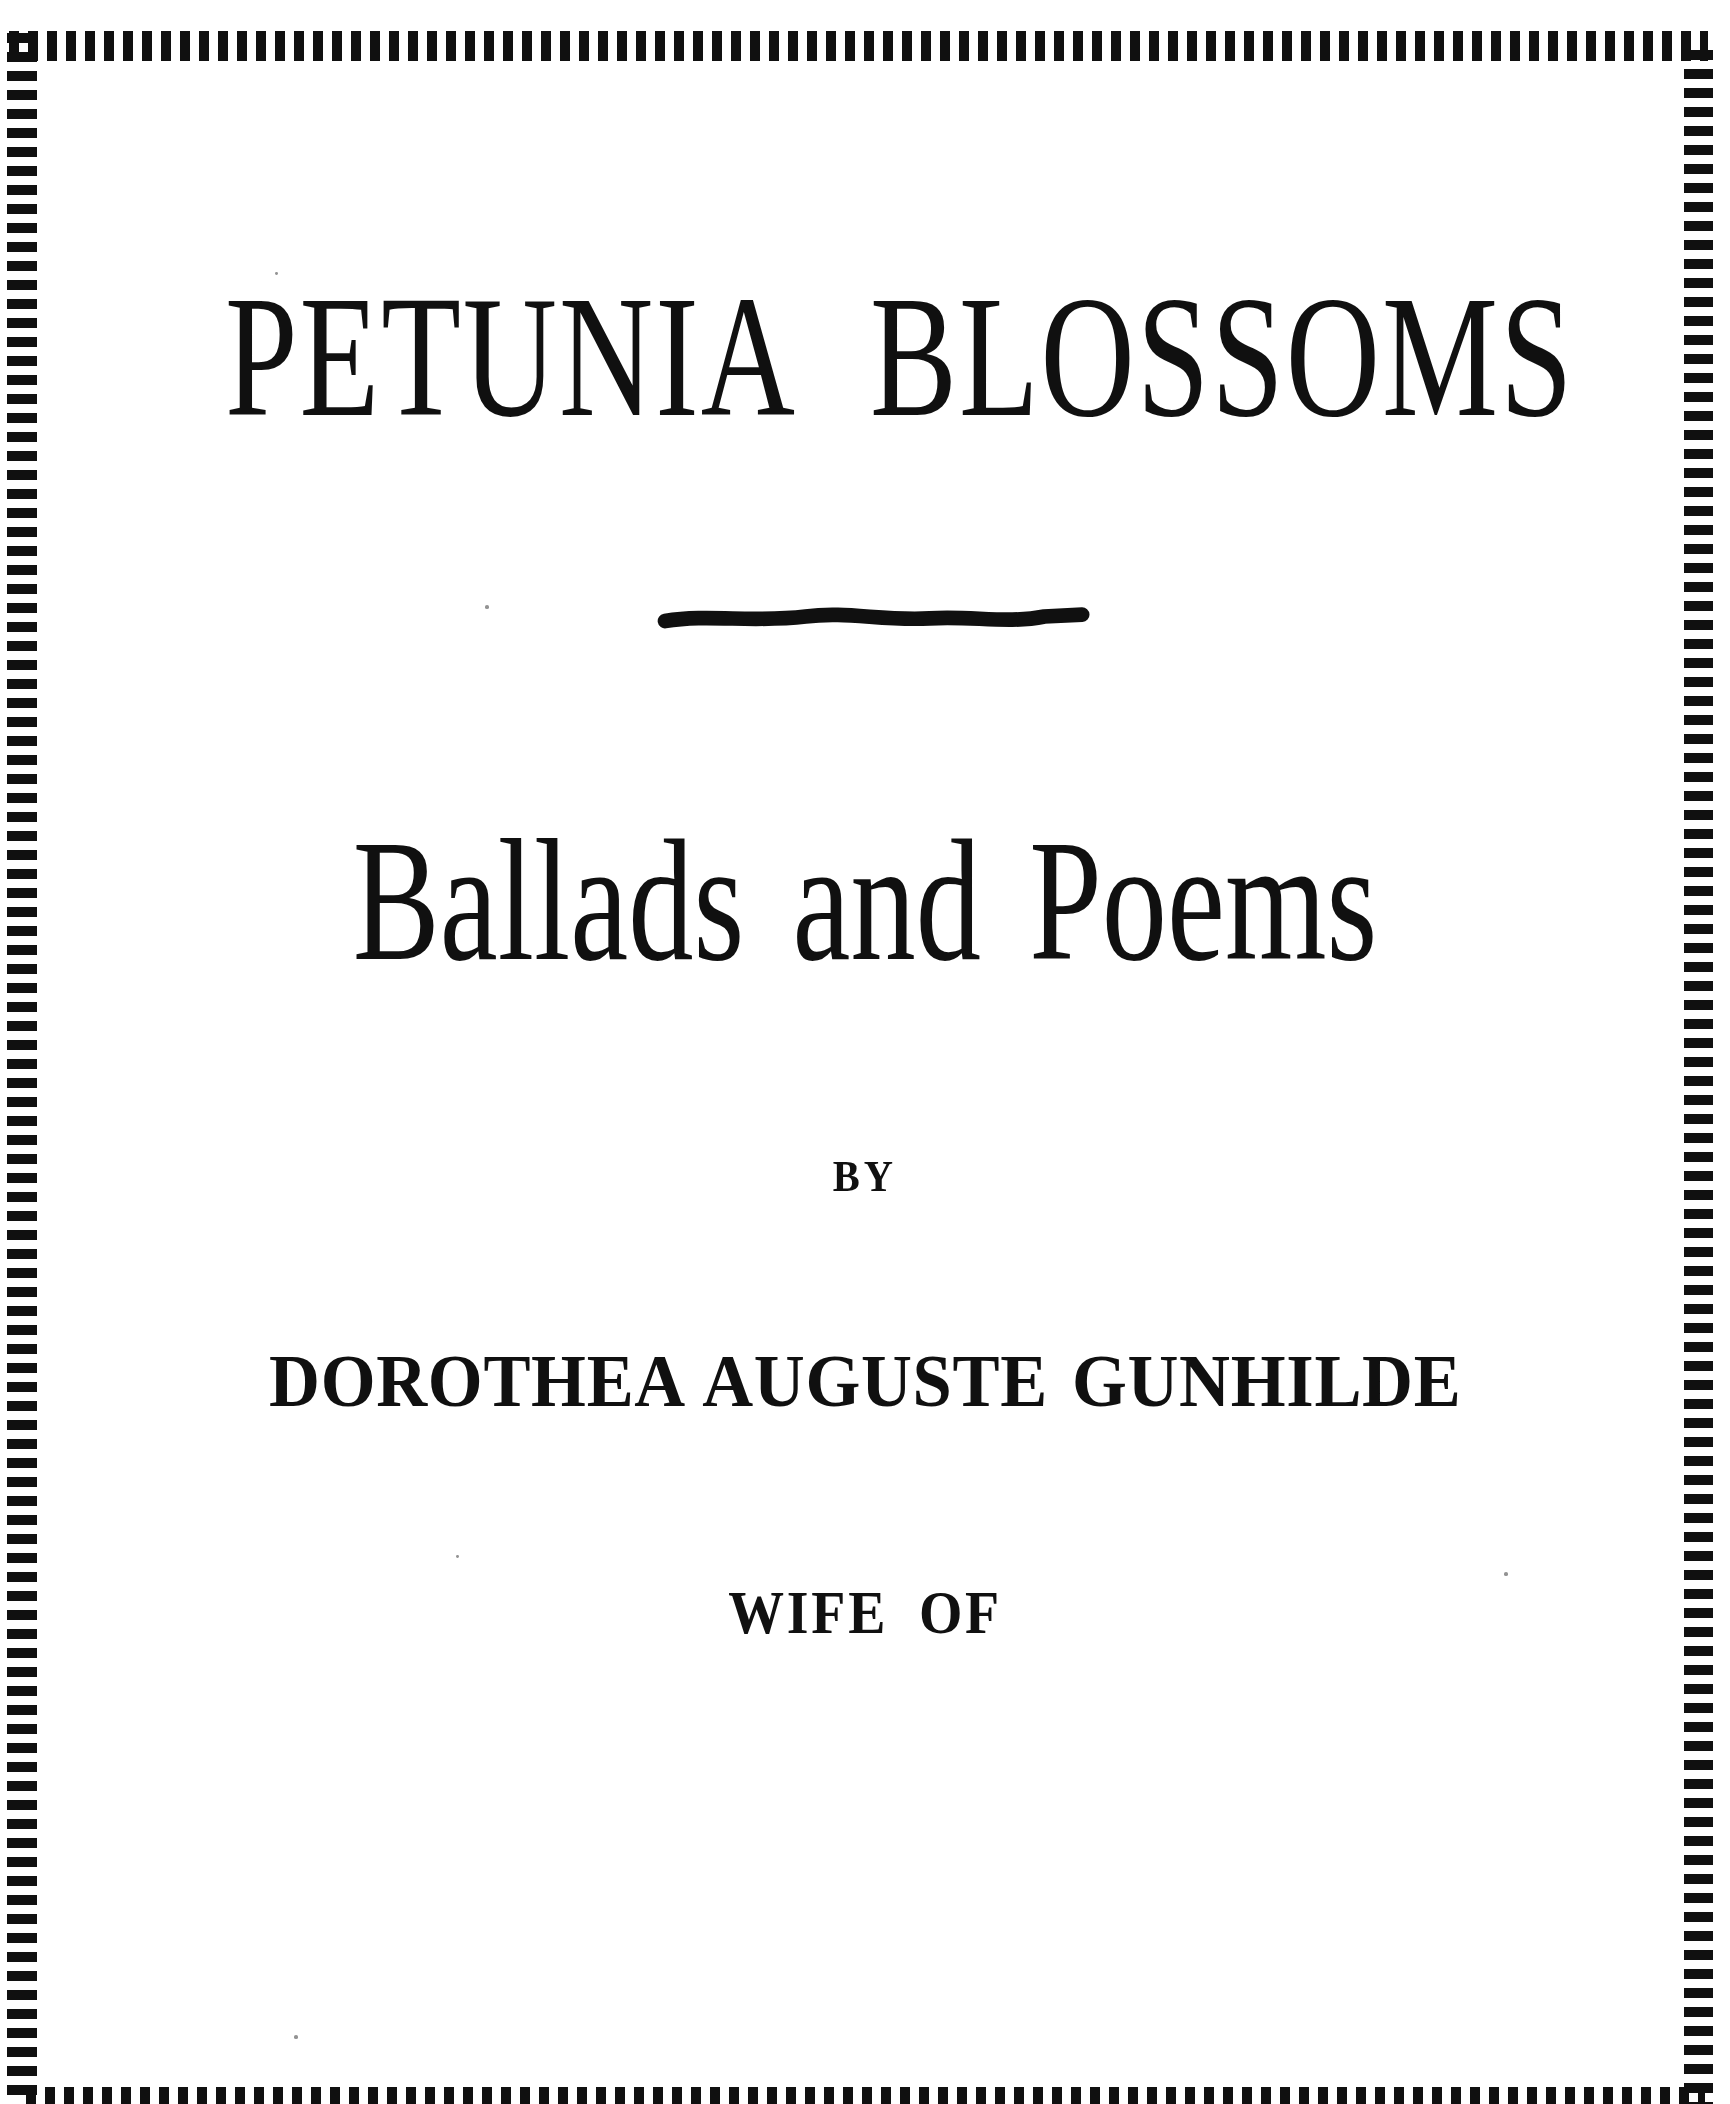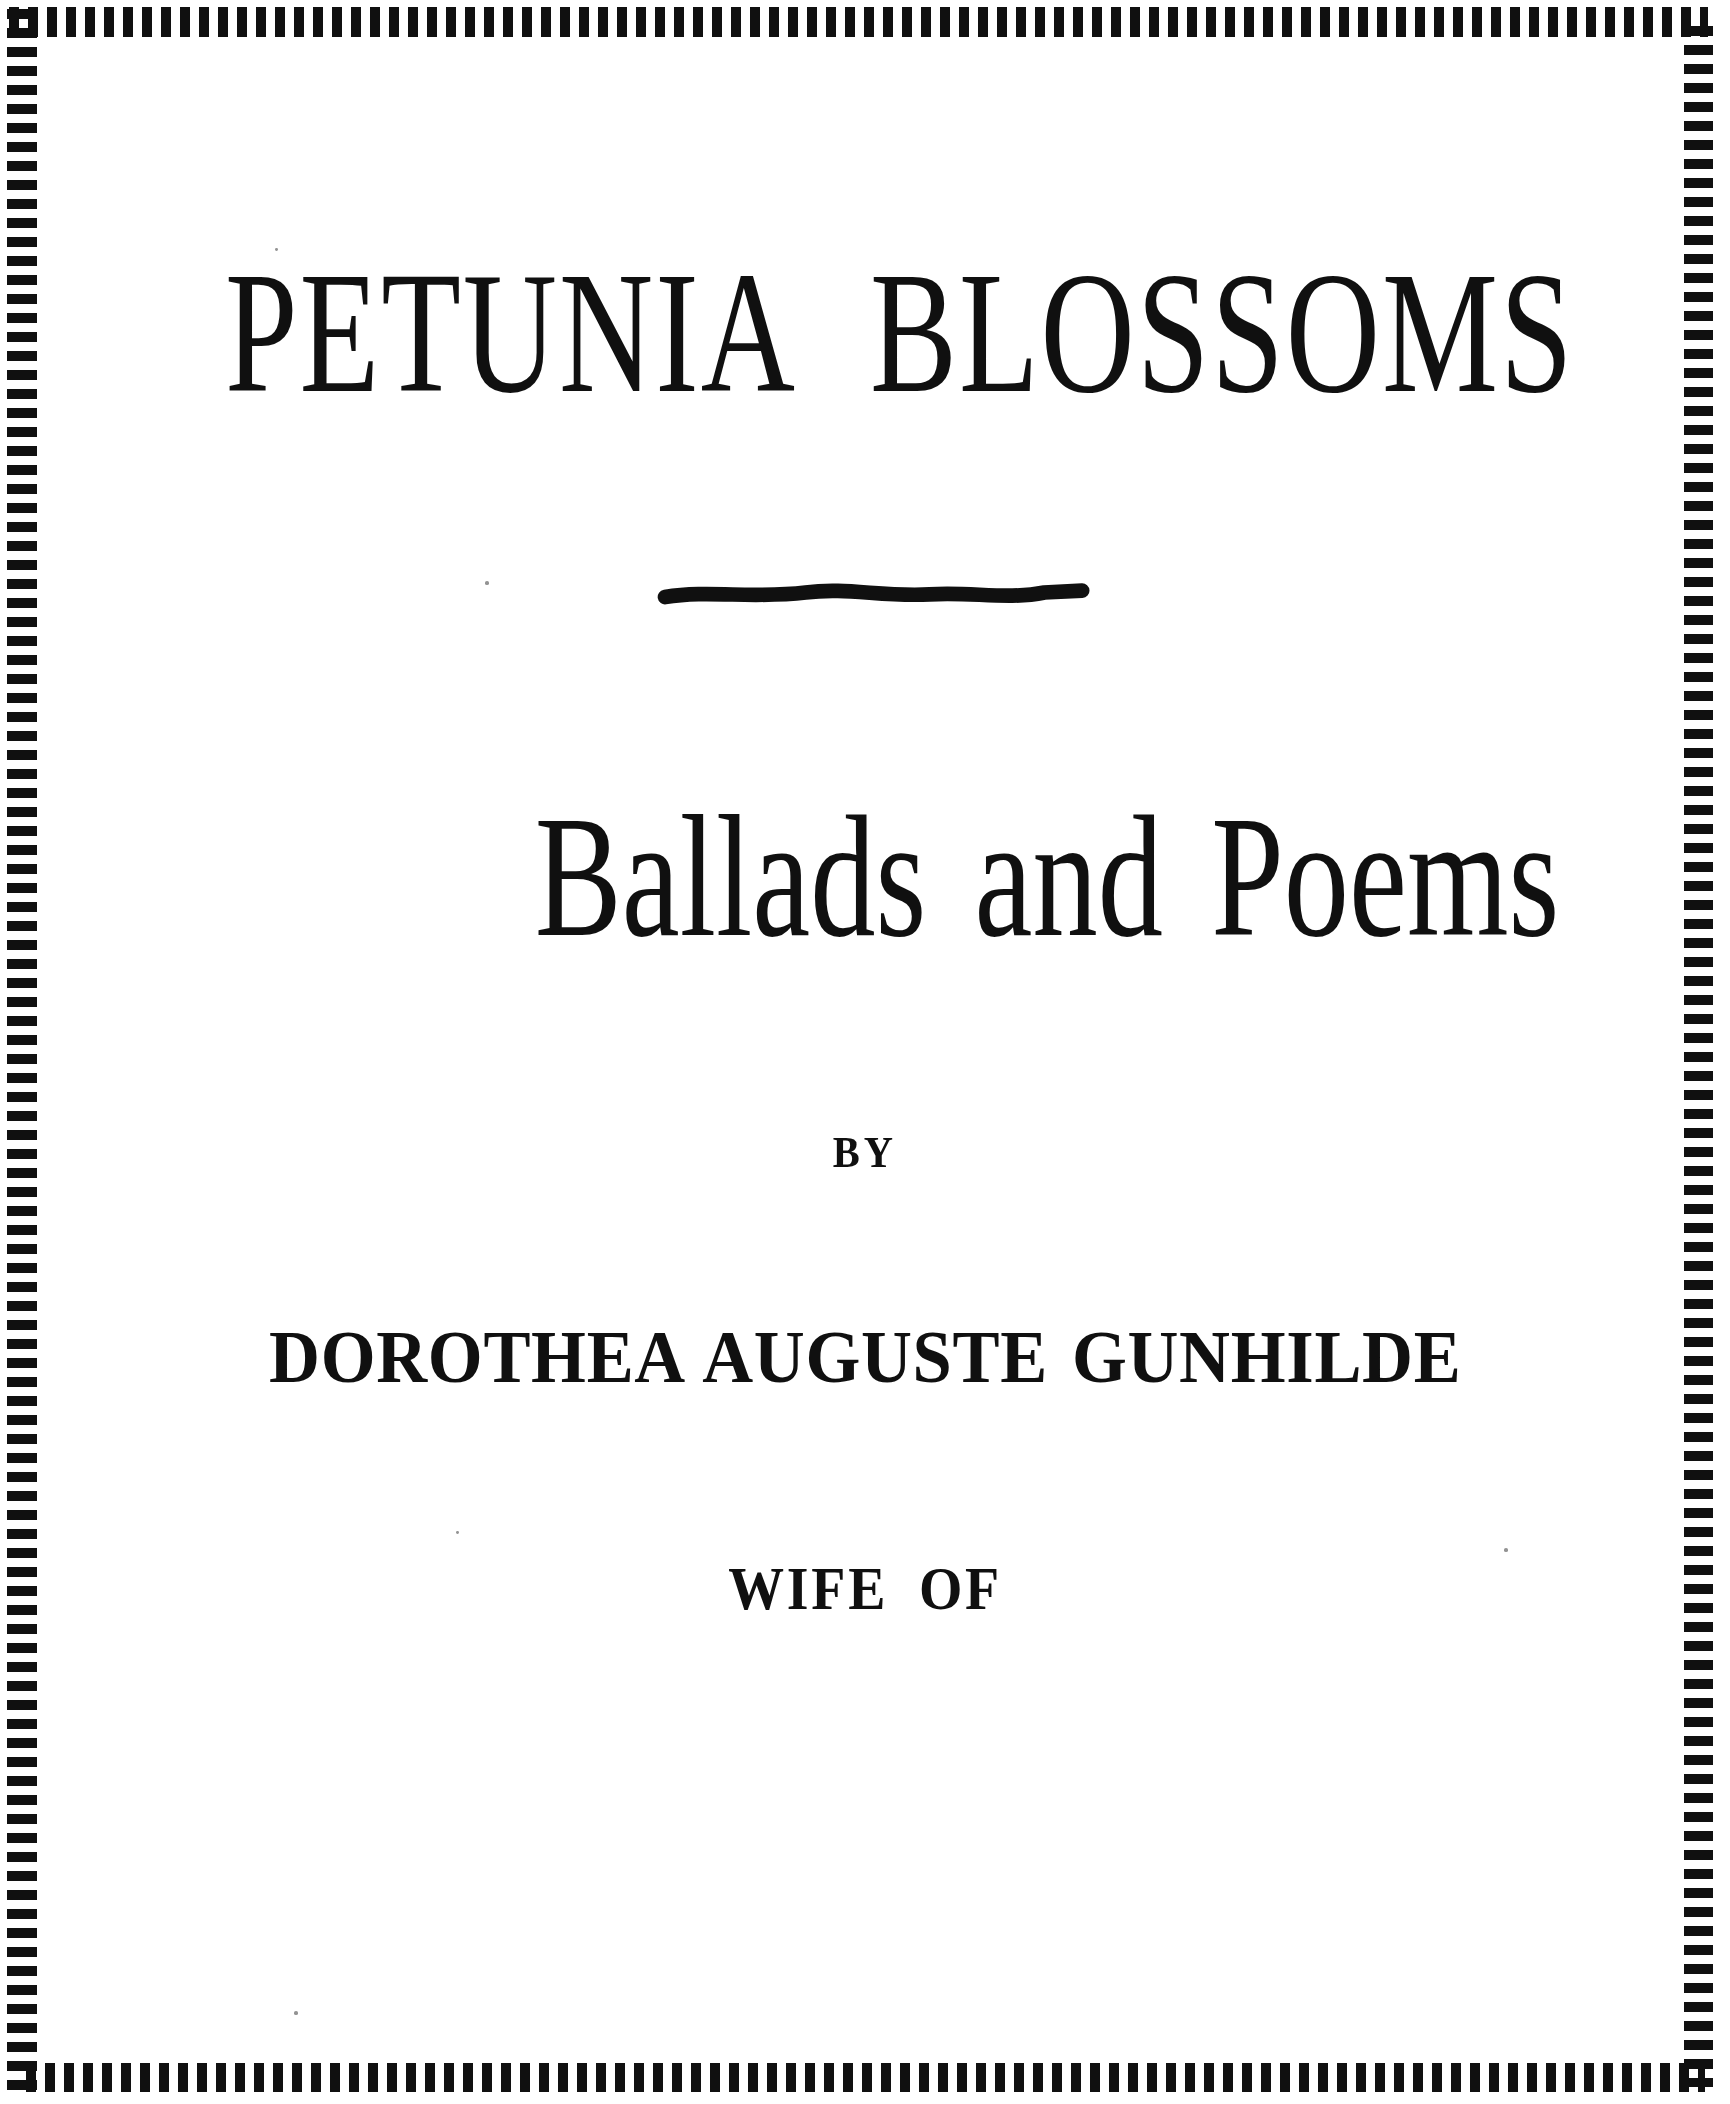--- a/index.html
+++ b/index.html
@@ -8,21 +8,21 @@
   }
   html,body{margin:0;padding:0;}
   body{
     width:1730px;height:2105px;
     background:var(--paper);
     position:relative;
     overflow:hidden;
     font-family:"Liberation Serif","DejaVu Serif",serif;
     color:var(--ink);
   }
-  .page{position:absolute;inset:0;}
+  .page{position:absolute;inset:0;margin-top:24px;}
 
   
   .b-strip{position:absolute;}
   .b-top{
     left:9.2px;top:7.3px;width:1699px;height:30px;
     background:repeating-linear-gradient(90deg,var(--ink) 0 10px,transparent 10px 19px);
   }
   .b-bottom{
     left:26px;top:2063px;width:1679px;height:28.5px;
     background:repeating-linear-gradient(90deg,var(--ink) 0 10px,transparent 10px 19px);
@@ -41,21 +41,21 @@
     position:absolute;left:0;right:0;
     text-align:center;
     line-height:1;
     white-space:nowrap;
   }
   .line > span{display:inline-block;}
 
   .title{top:246px;font-size:174px;font-weight:400;}
   .title > span{transform:scaleX(.75);letter-spacing:.015em;word-spacing:.35em;}
 
-  .subtitle{top:790px;font-size:174px;font-weight:400;text-align:right;}
+  .subtitle{top:790px;font-size:174px;font-weight:400;}
   .subtitle > span{transform:scaleX(.75);word-spacing:.12em;}
 
   .byline{top:1131px;font-size:44px;font-weight:700;}
   .byline > span{transform:scaleX(.92);letter-spacing:.1em;}
 
   .author{top:1319px;font-size:75px;font-weight:700;}
   .author > span{transform:scaleX(.94);letter-spacing:.01em;word-spacing:.08em;}
 
   .relation{top:1557px;font-size:62px;font-weight:700;}
   .relation > span{transform:scaleX(.9);letter-spacing:.05em;word-spacing:.25em;}

